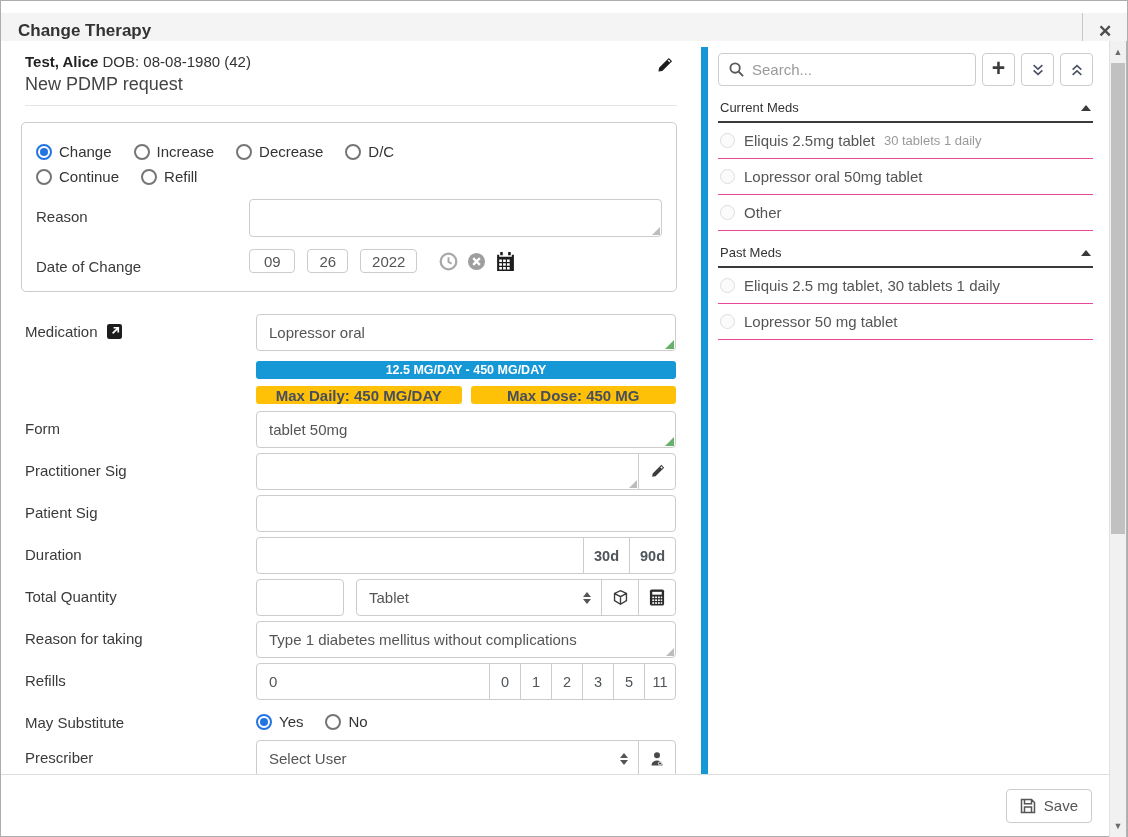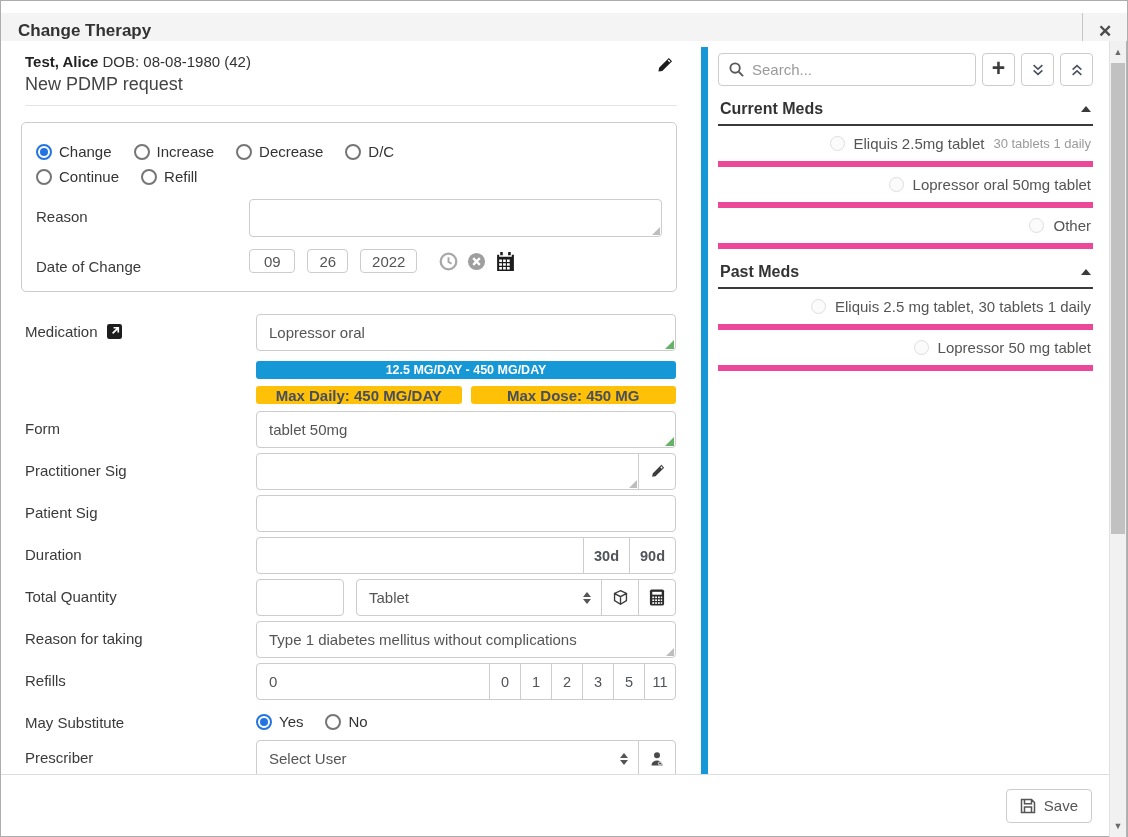--- a/index.html
+++ b/index.html
@@ -83,24 +83,24 @@
   
   .search-row { display:flex; gap:6px; margin-bottom:10px; }
   .search-box { flex:1; height:33px; border:1px solid #ccc; border-radius:4px; display:flex; align-items:center;
                 padding:0 10px; gap:8px; }
   .search-box .ph { font-size:15px; color:#9a9a9a; }
   .sq-btn { width:33px; height:33px; border:1px solid #ccc; border-radius:4px; background:#fff; display:flex;
             align-items:center; justify-content:center; cursor:pointer; }
   .plus-glyph { font-size:23px; font-weight:bold; color:#3c3c3c; line-height:1; margin-top:-2px; }
   .med-header { display:flex; justify-content:space-between; align-items:center; border-bottom:2px solid #3a3a3a;
                 padding:4px 2px 6px 2px; margin-top:4px; }
-  .med-header .mh-title { font-size:16px; font-weight:bold; color:#333; }
+  .med-header .mh-title { font-size:13px; font-weight:normal; color:#333; }
   .tri-up { width:0; height:0; border-left:5px solid transparent; border-right:5px solid transparent;
             border-bottom:6px solid #3a3a3a; cursor:pointer; }
-  .med-item { display:flex; align-items:center; gap:9px; padding:9px 2px; border-bottom:6px solid #ec4899; cursor:pointer;justify-content:flex-end; }
+  .med-item { display:flex; align-items:center; gap:9px; padding:9px 2px; border-bottom:1px solid #ec4899; cursor:pointer; }
   .med-bullet { width:15px; height:15px; border-radius:50%; border:1px solid #dedede; background:#fbfbfb; flex:0 0 15px; }
   .med-name { font-size:15px; color:#555; }
   .med-detail { font-size:13px; color:#9a9a9a; }
 
   
   .save-btn { height:34px; border:1px solid #ccc; border-radius:4px; background:#fff; display:flex; align-items:center;
               gap:8px; padding:0 13px; font-size:15px; color:#555; cursor:pointer; }
 
   
   .vscroll { position:absolute; right:0; top:40px; width:18px; height:797px; background:#f1f1f1;

